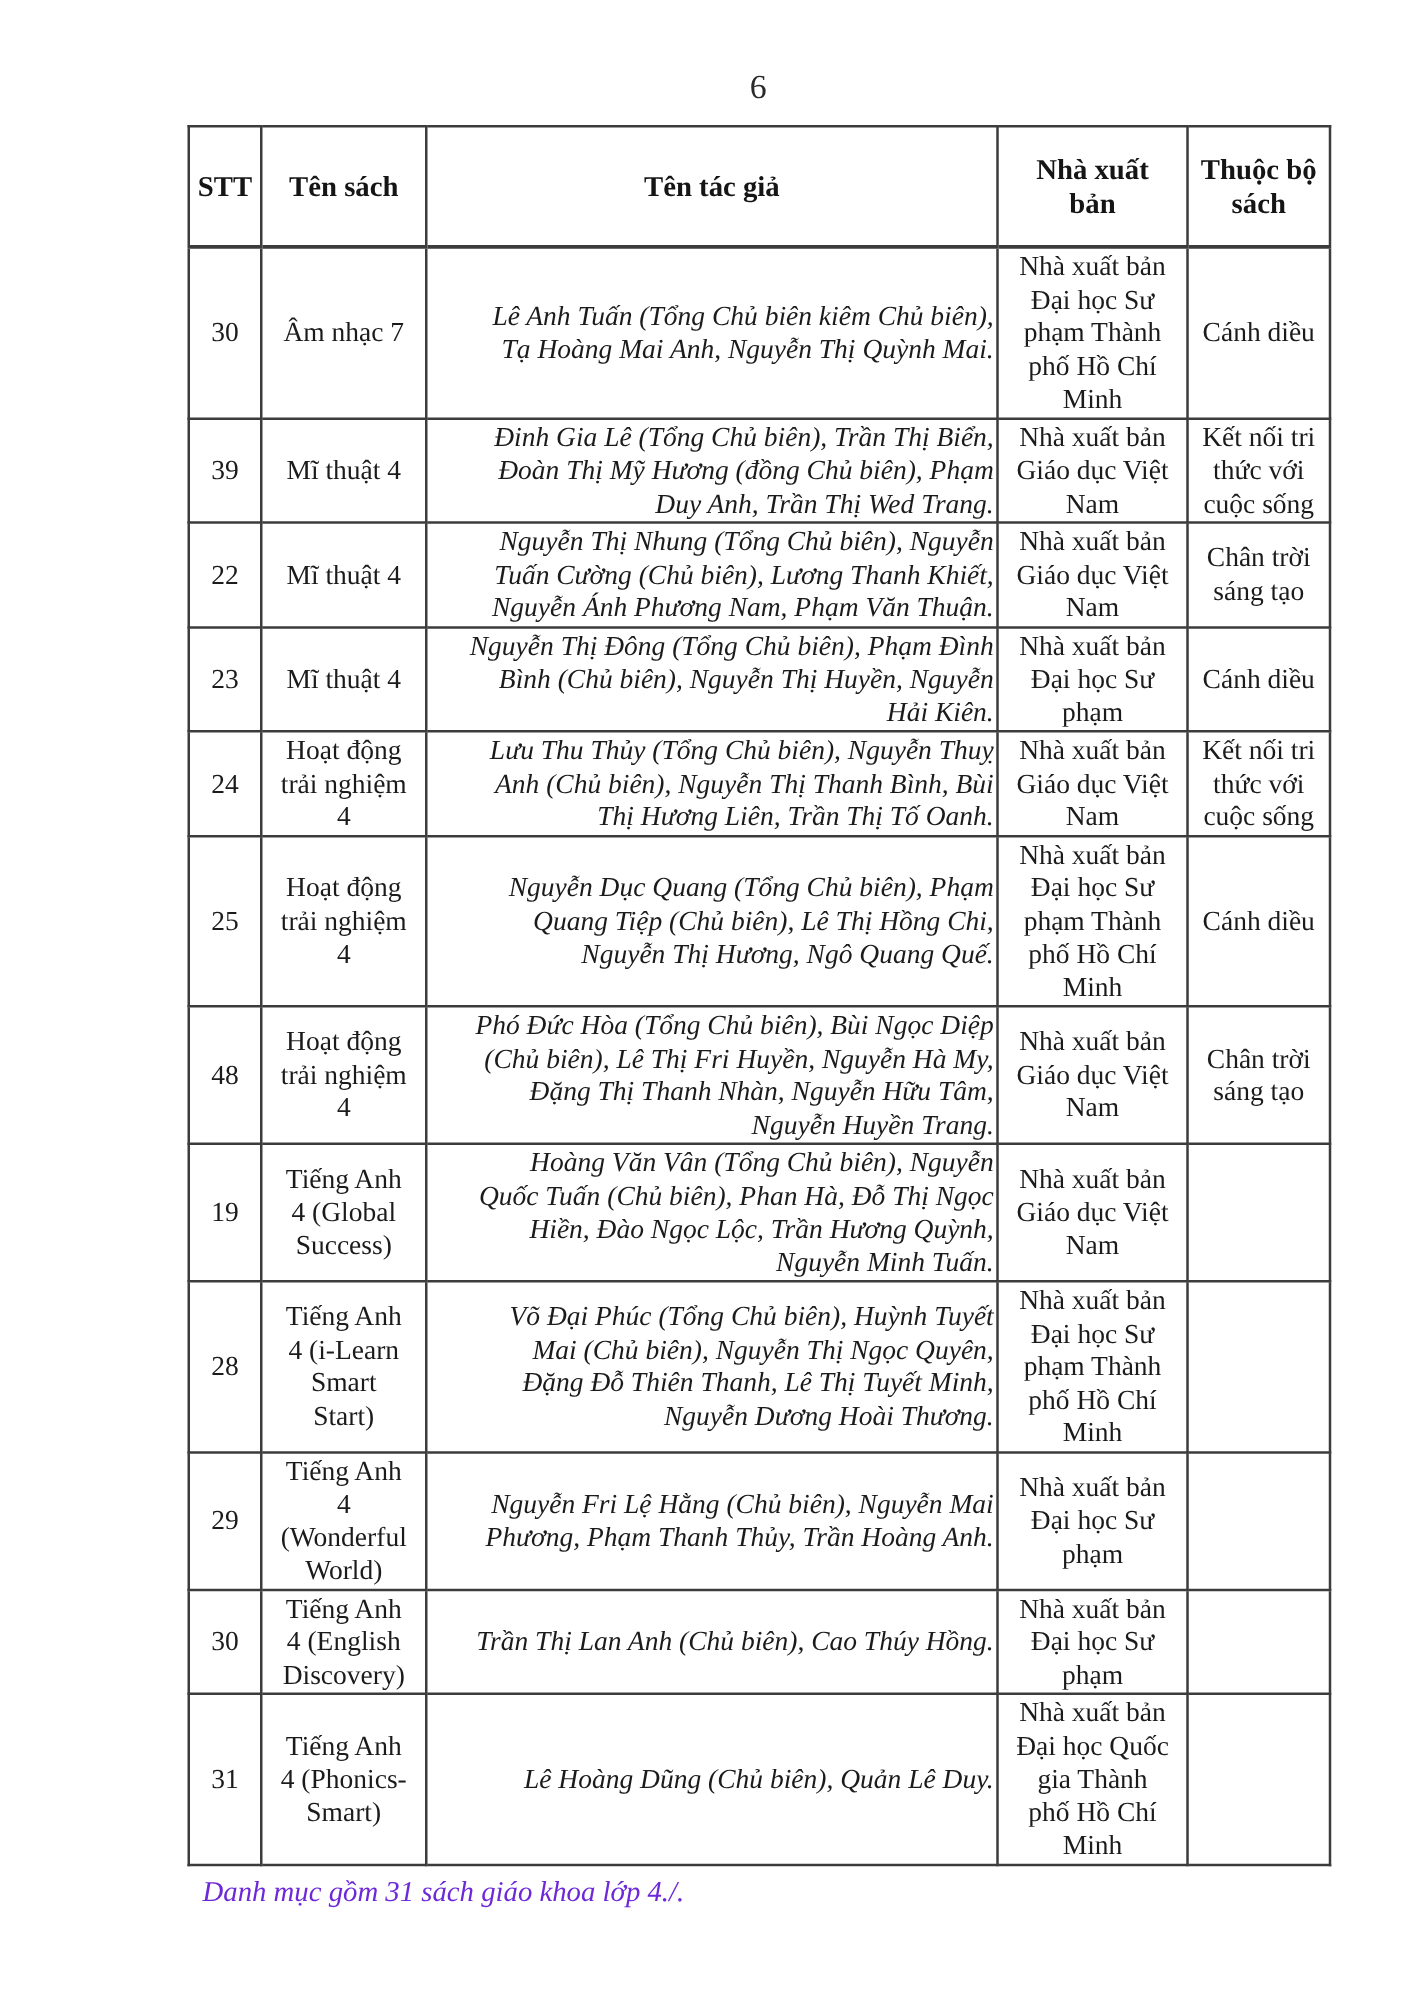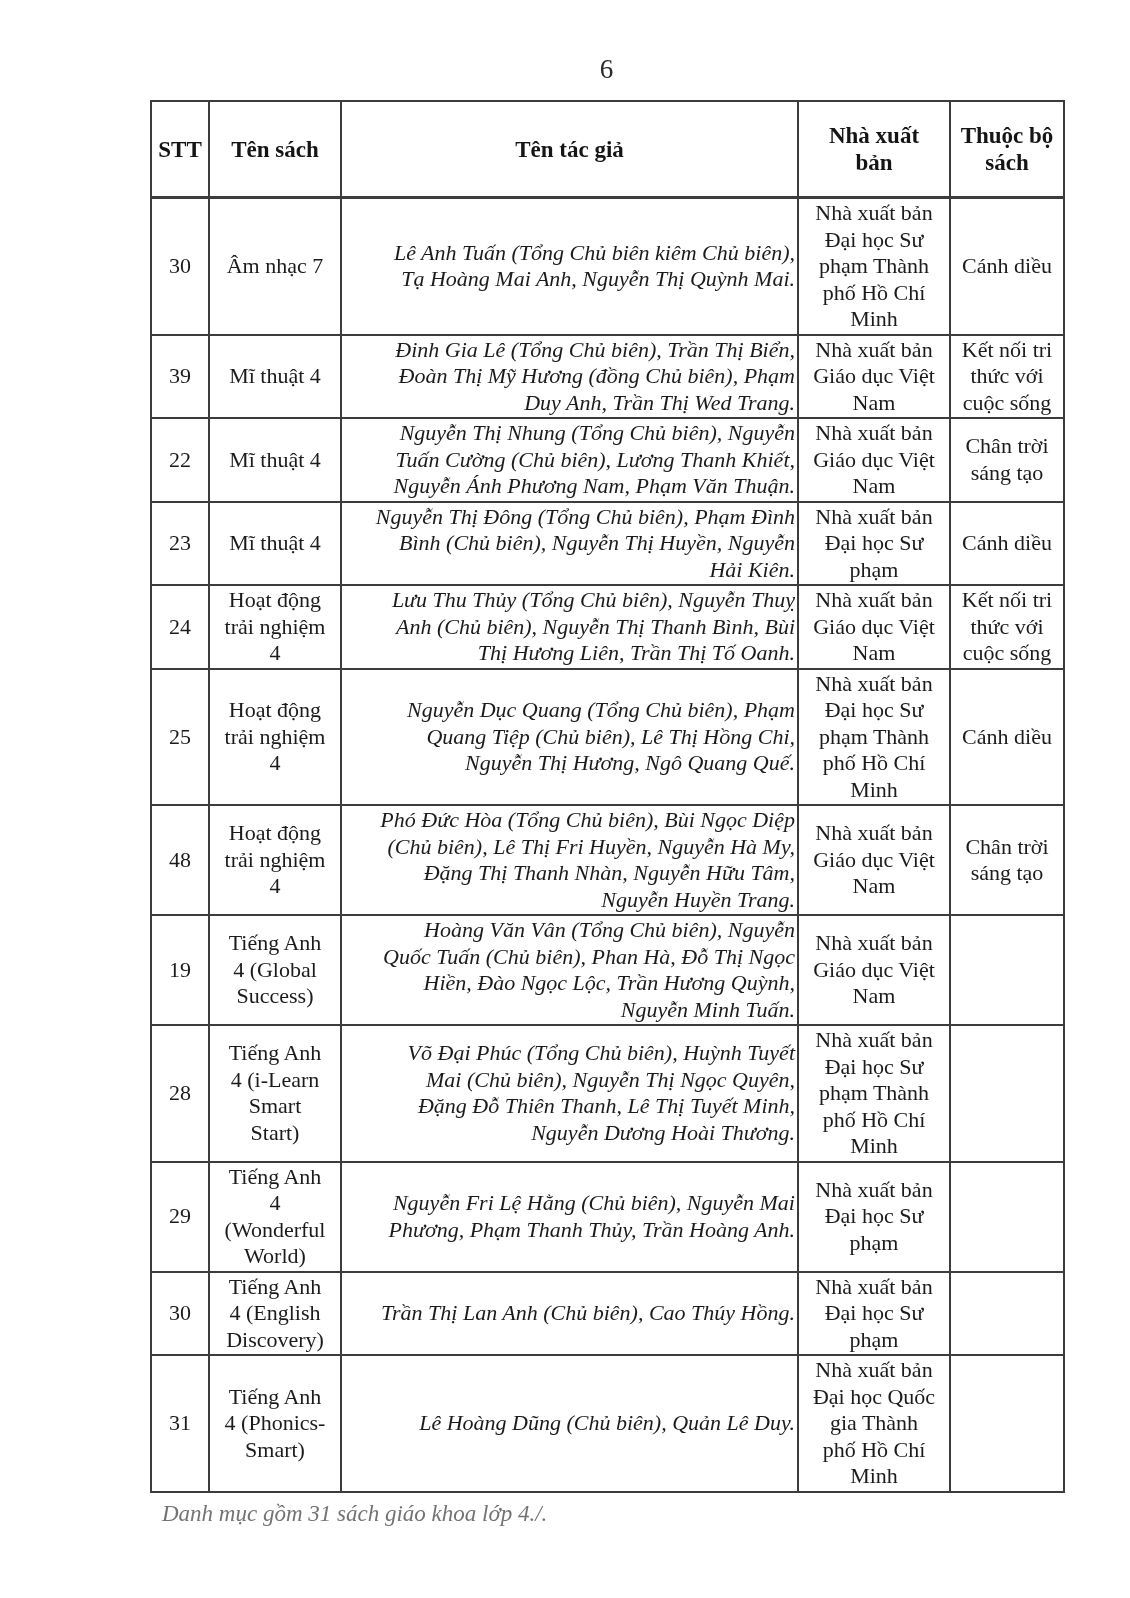--- a/index.html
+++ b/index.html
@@ -59,21 +59,21 @@
     padding-left: 9px;
     padding-right: 2px;
     font-style: italic;
   }
   .footer-note {
     margin-top: 7px;
     margin-left: 12px;
     font-style: italic;
     font-size: 23px;
     line-height: 28px;
-    color: #737373;
+    color: #6d28d9;
   }
 </style>
 </head>
 <body>
 
 <div class="content">
 
   <div class="page-number">6</div>
 
   <table class="book-table">

